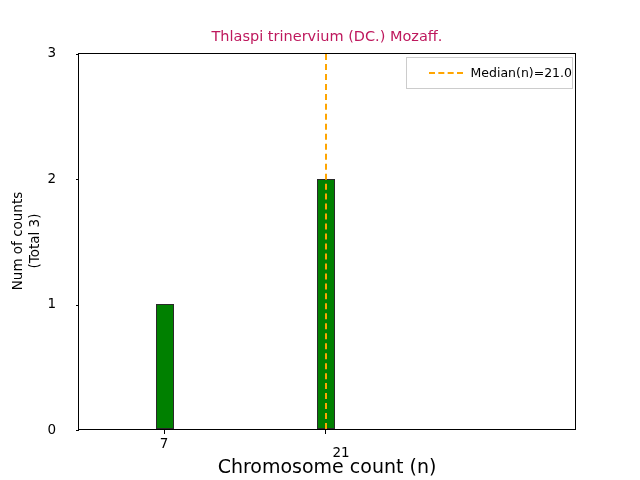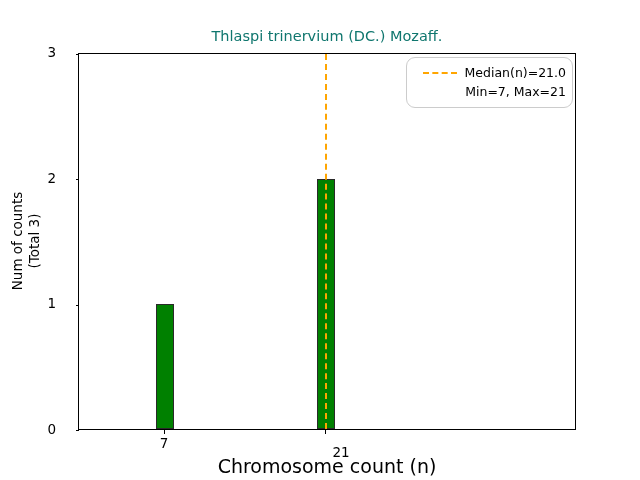--- a/index.html
+++ b/index.html
@@ -22,21 +22,21 @@
   }
 
   
   #chart-title {
     position: absolute;
     left: 78px;
     top: 28px;
     width: 498px;
     text-align: center;
     font-size: 14.5px;
-    color: #0f766e;
+    color: #be185d;
     white-space: nowrap;
   }
 
   
   #axes {
     position: absolute;
     left: 78px;
     top: 53px;
     width: 498px;
     height: 377px;
@@ -135,22 +135,22 @@
 
   
   #legend {
     position: absolute;
     left: 406px;
     top: 57px;
     width: 167px;
     border: 1px solid #cccccc;
     background: #ffffff;
     box-sizing: border-box;
-    padding: 5px 6px 6px 6px;
-    border-radius: 9px;
+    padding: 5px 0 6px 6px;
+    border-radius: 0;
   }
   .legend-row {
     display: flex;
     align-items: center;
     justify-content: flex-end;
     height: 19px;
   }
   .legend-swatch {
     width: 34px;
     min-width: 34px;
@@ -205,19 +205,15 @@
   <div class="xtick-label" style="left:164px;">7</div>
   <div class="xtick-label" style="left:341px;margin-top:9px;">21</div>
 
   <div id="xlabel">Chromosome count (n)</div>
 
   <div id="legend">
     <div class="legend-row">
       <span class="legend-swatch"></span>
       <span class="legend-text">Median(n)=21.0</span>
     </div>
-    <div class="legend-row">
-      <span class="legend-swatch blank"></span>
-      <span class="legend-text">Min=7, Max=21</span>
-    </div>
   </div>
 
 </div>
 
 </body></html>

